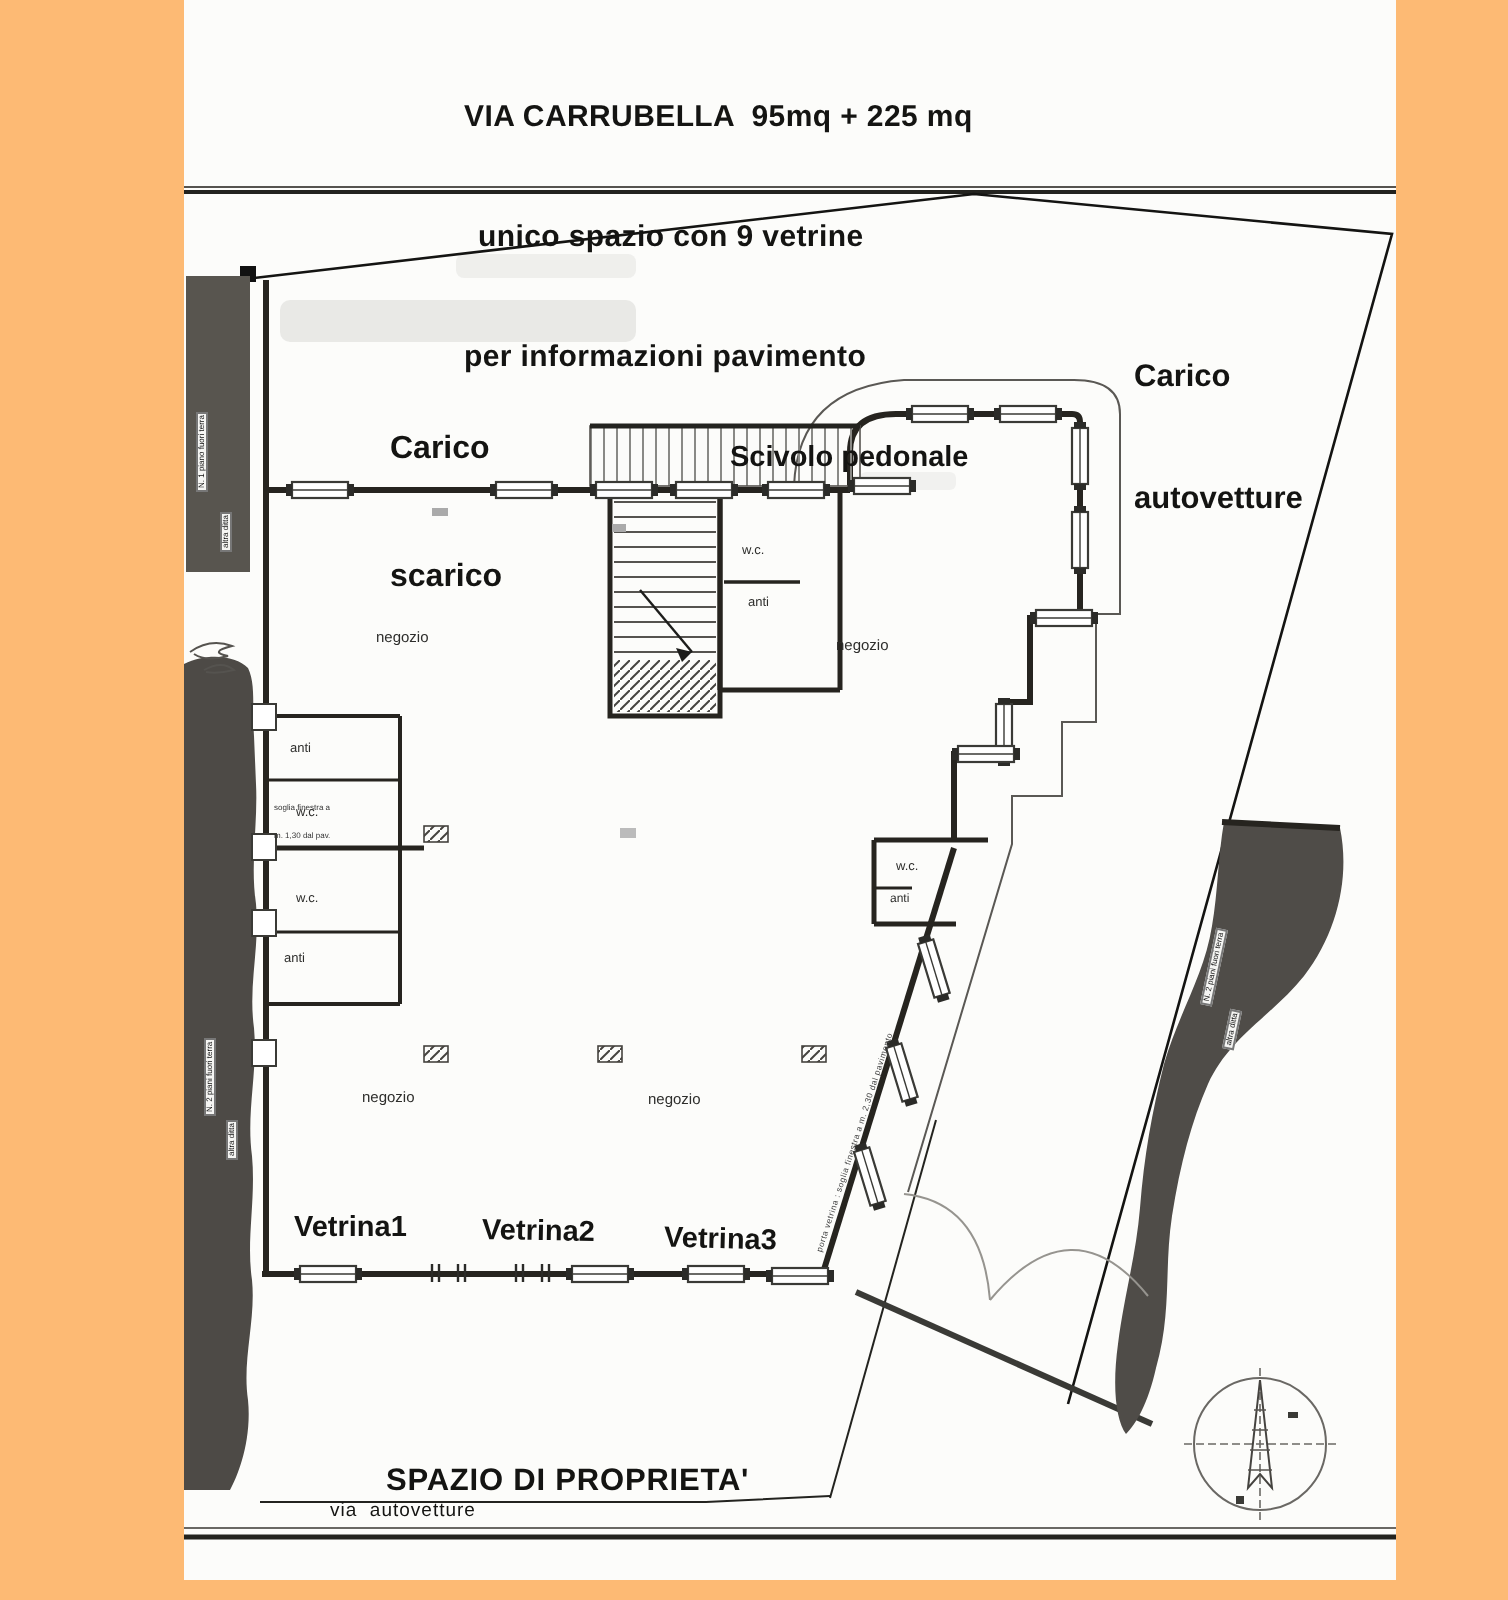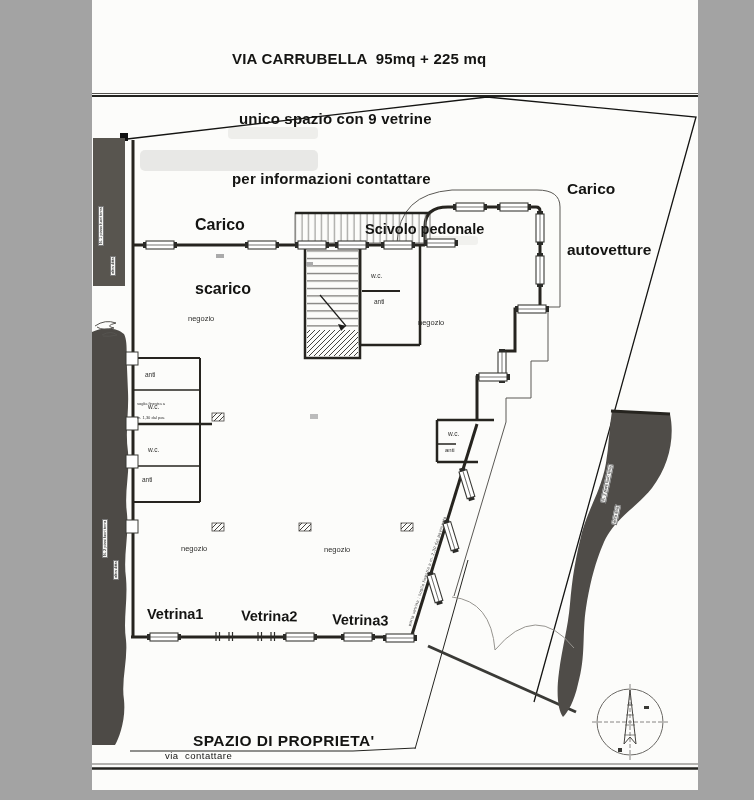--- a/index.html
+++ b/index.html
@@ -1,18 +1,18 @@
 <!DOCTYPE html>
 <html><head>
 <meta charset="utf-8">
 <style>
   html,body{margin:0;padding:0;}
   .stage{
     position:relative;width:754px;height:800px;overflow:hidden;
-    background:#a3a3a3;
+    background:#fdba74;
     font-family:"Liberation Sans", sans-serif;
     color:#161614;
   }
   .stage svg{position:absolute;left:0;top:0;}
   .lbl{position:absolute;white-space:pre;color:#141412;}
   .hdr{font-size:15px;font-weight:bold;line-height:1.33;letter-spacing:0.2px;}
   .zone-lg{font-size:16px;font-weight:bold;line-height:1.32;}
   .zone-md{font-size:14.5px;font-weight:bold;}
   .room{font-size:7.5px;color:#2e2e2c;}
   .tiny{font-size:6.5px;color:#2e2e2c;}
@@ -200,21 +200,21 @@
     <path d="M630,690 L624,744 L630,737 L636,744 Z" fill="none" stroke="#45433f" stroke-width="1"></path>
     <path d="M627,705 h6 M626,715 h8 M625,725 h10 M624,735 h12" stroke="#55534f" stroke-width="0.7"></path>
     <rect x="644" y="706" width="5" height="3" fill="#3a3a36"></rect>
     <rect x="618" y="748" width="4" height="4" fill="#3a3a36"></rect>
   </g>
 </svg>
 
 <div class="lbl hdr" style="left:232px;top:9px;">
   <div>VIA CARRUBELLA  95mq + 225 mq</div>
   <div style="margin-left:7px;">unico spazio con 9 vetrine</div>
-  <div>per informazioni contattare</div>
+  <div>per informazioni pavimento</div>
 </div>
 
 <div class="lbl zone-lg" style="left:195px;top:172px;">
   <div>Carico</div>
   <div>scarico</div>
 </div>
 
 <div class="lbl" style="left:567px;top:139px;font-size:15.5px;font-weight:bold;line-height:1.3;">
   <div>Carico</div>
   <div>autovetture</div>
@@ -241,21 +241,21 @@
 
 <div class="lbl tiny" style="left:448px;top:430px;">w.c.</div>
 <div class="lbl" style="left:445px;top:447px;font-size:6px;color:#2e2e2c;">anti</div>
 
 <div class="lbl vetrina" style="left:147px;top:606px;">Vetrina1</div>
 <div class="lbl vetrina" style="left:241px;top:608px;transform:rotate(1deg);">Vetrina2</div>
 <div class="lbl vetrina" style="left:332px;top:612px;transform:rotate(1.5deg);">Vetrina3</div>
 
 <div class="lbl" style="left:193px;top:696px;font-size:15.5px;font-weight:bold;letter-spacing:0.4px;margin-top:36px;">SPAZIO DI PROPRIETA'</div>
 
-<div class="lbl" style="left:165px;top:750px;font-size:9.5px;letter-spacing:0.5px;">via  contattare</div>
+<div class="lbl" style="left:165px;top:750px;font-size:9.5px;letter-spacing:0.5px;">via  autovetture</div>
 
 <div class="diag-note" style="left:407px;top:625px;">porta vetrina : soglia finestra a m. 2,30 dal pavimento</div>
 
 <div class="chip" style="left:98px;top:246px;">N. 1 piano fuori terra</div>
 <div class="chip" style="left:110px;top:276px;">altra ditta</div>
 <div class="chip" style="left:102px;top:558px;">N. 2 piani fuori terra</div>
 <div class="chip" style="left:113px;top:580px;">altra ditta</div>
 <div class="chip r78" style="left:600px;top:502px;">N. 2 piani fuori terra</div>
 <div class="chip r78" style="left:611px;top:524px;">altra ditta</div>
 

